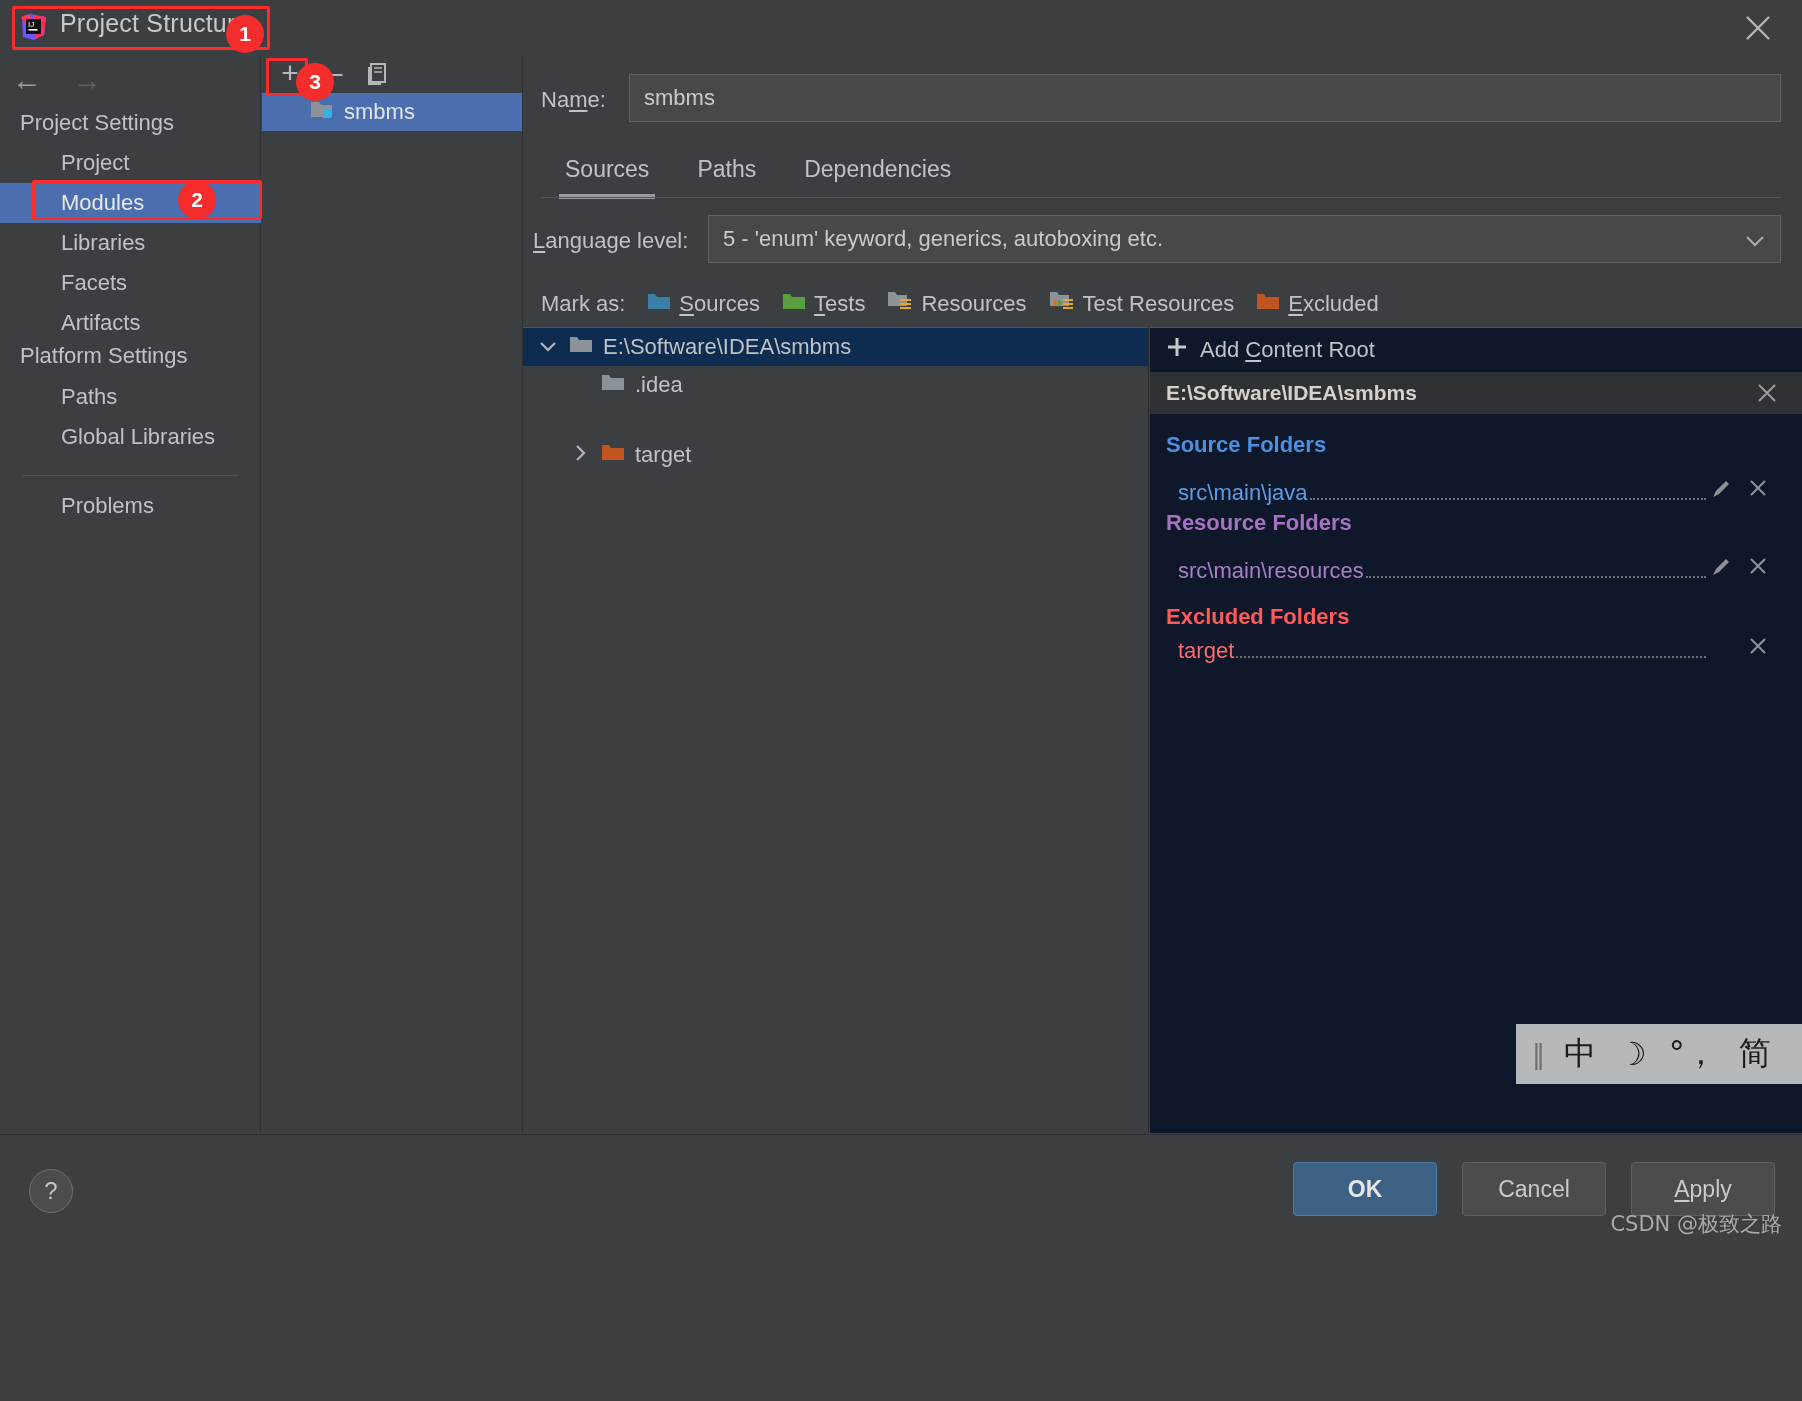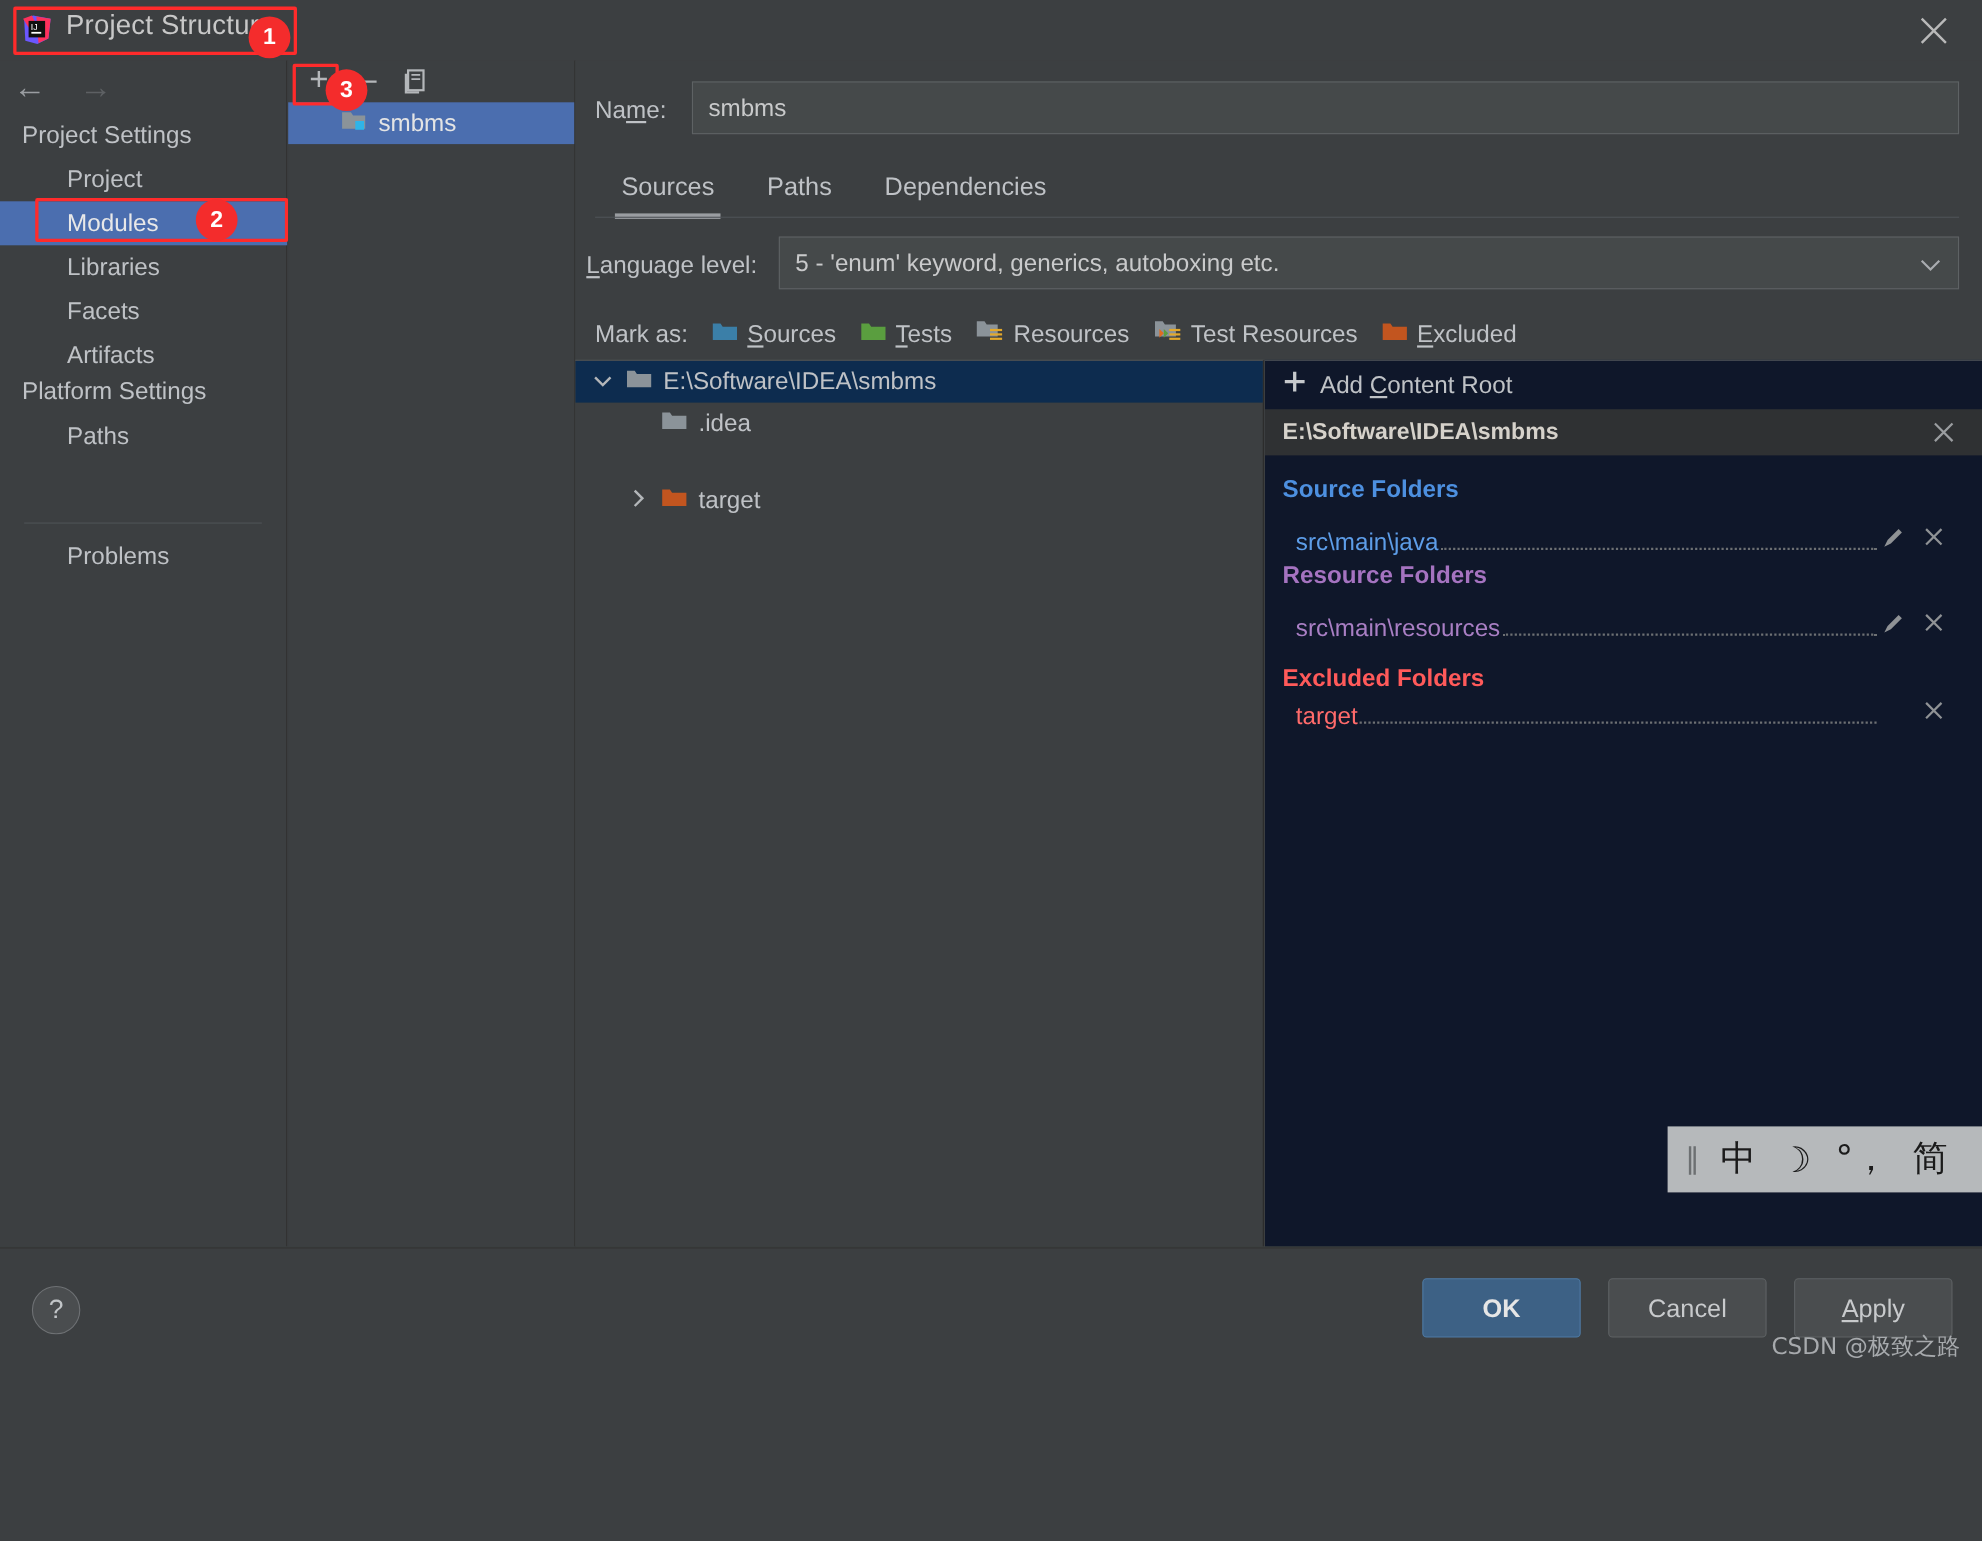--- a/index.html
+++ b/index.html
@@ -250,20 +250,23 @@
     </div>
     <div class="sb-item" style="top:248px;">
       <span>Artifacts</span>
     </div>
 
     <div class="sb-group" style="top:288px;">Platform Settings</div>
 
     <div class="sb-item" style="top:322px;">
       <span>Paths</span>
     </div>
+    <div class="sb-item" style="top:362px;">
+      <span>Global Libraries</span>
+    </div>
 
     <div class="sb-sep" style="top:420px;"></div>
 
     <div class="sb-item" style="top:431px;">
       <span>Problems</span>
     </div>
   </div>
 
   <div class="anno-box" style="left:32px; top:180px; width:230px; height:40px;"></div>
   <div class="anno-badge" style="left:178px; top:181px;">2</div>

